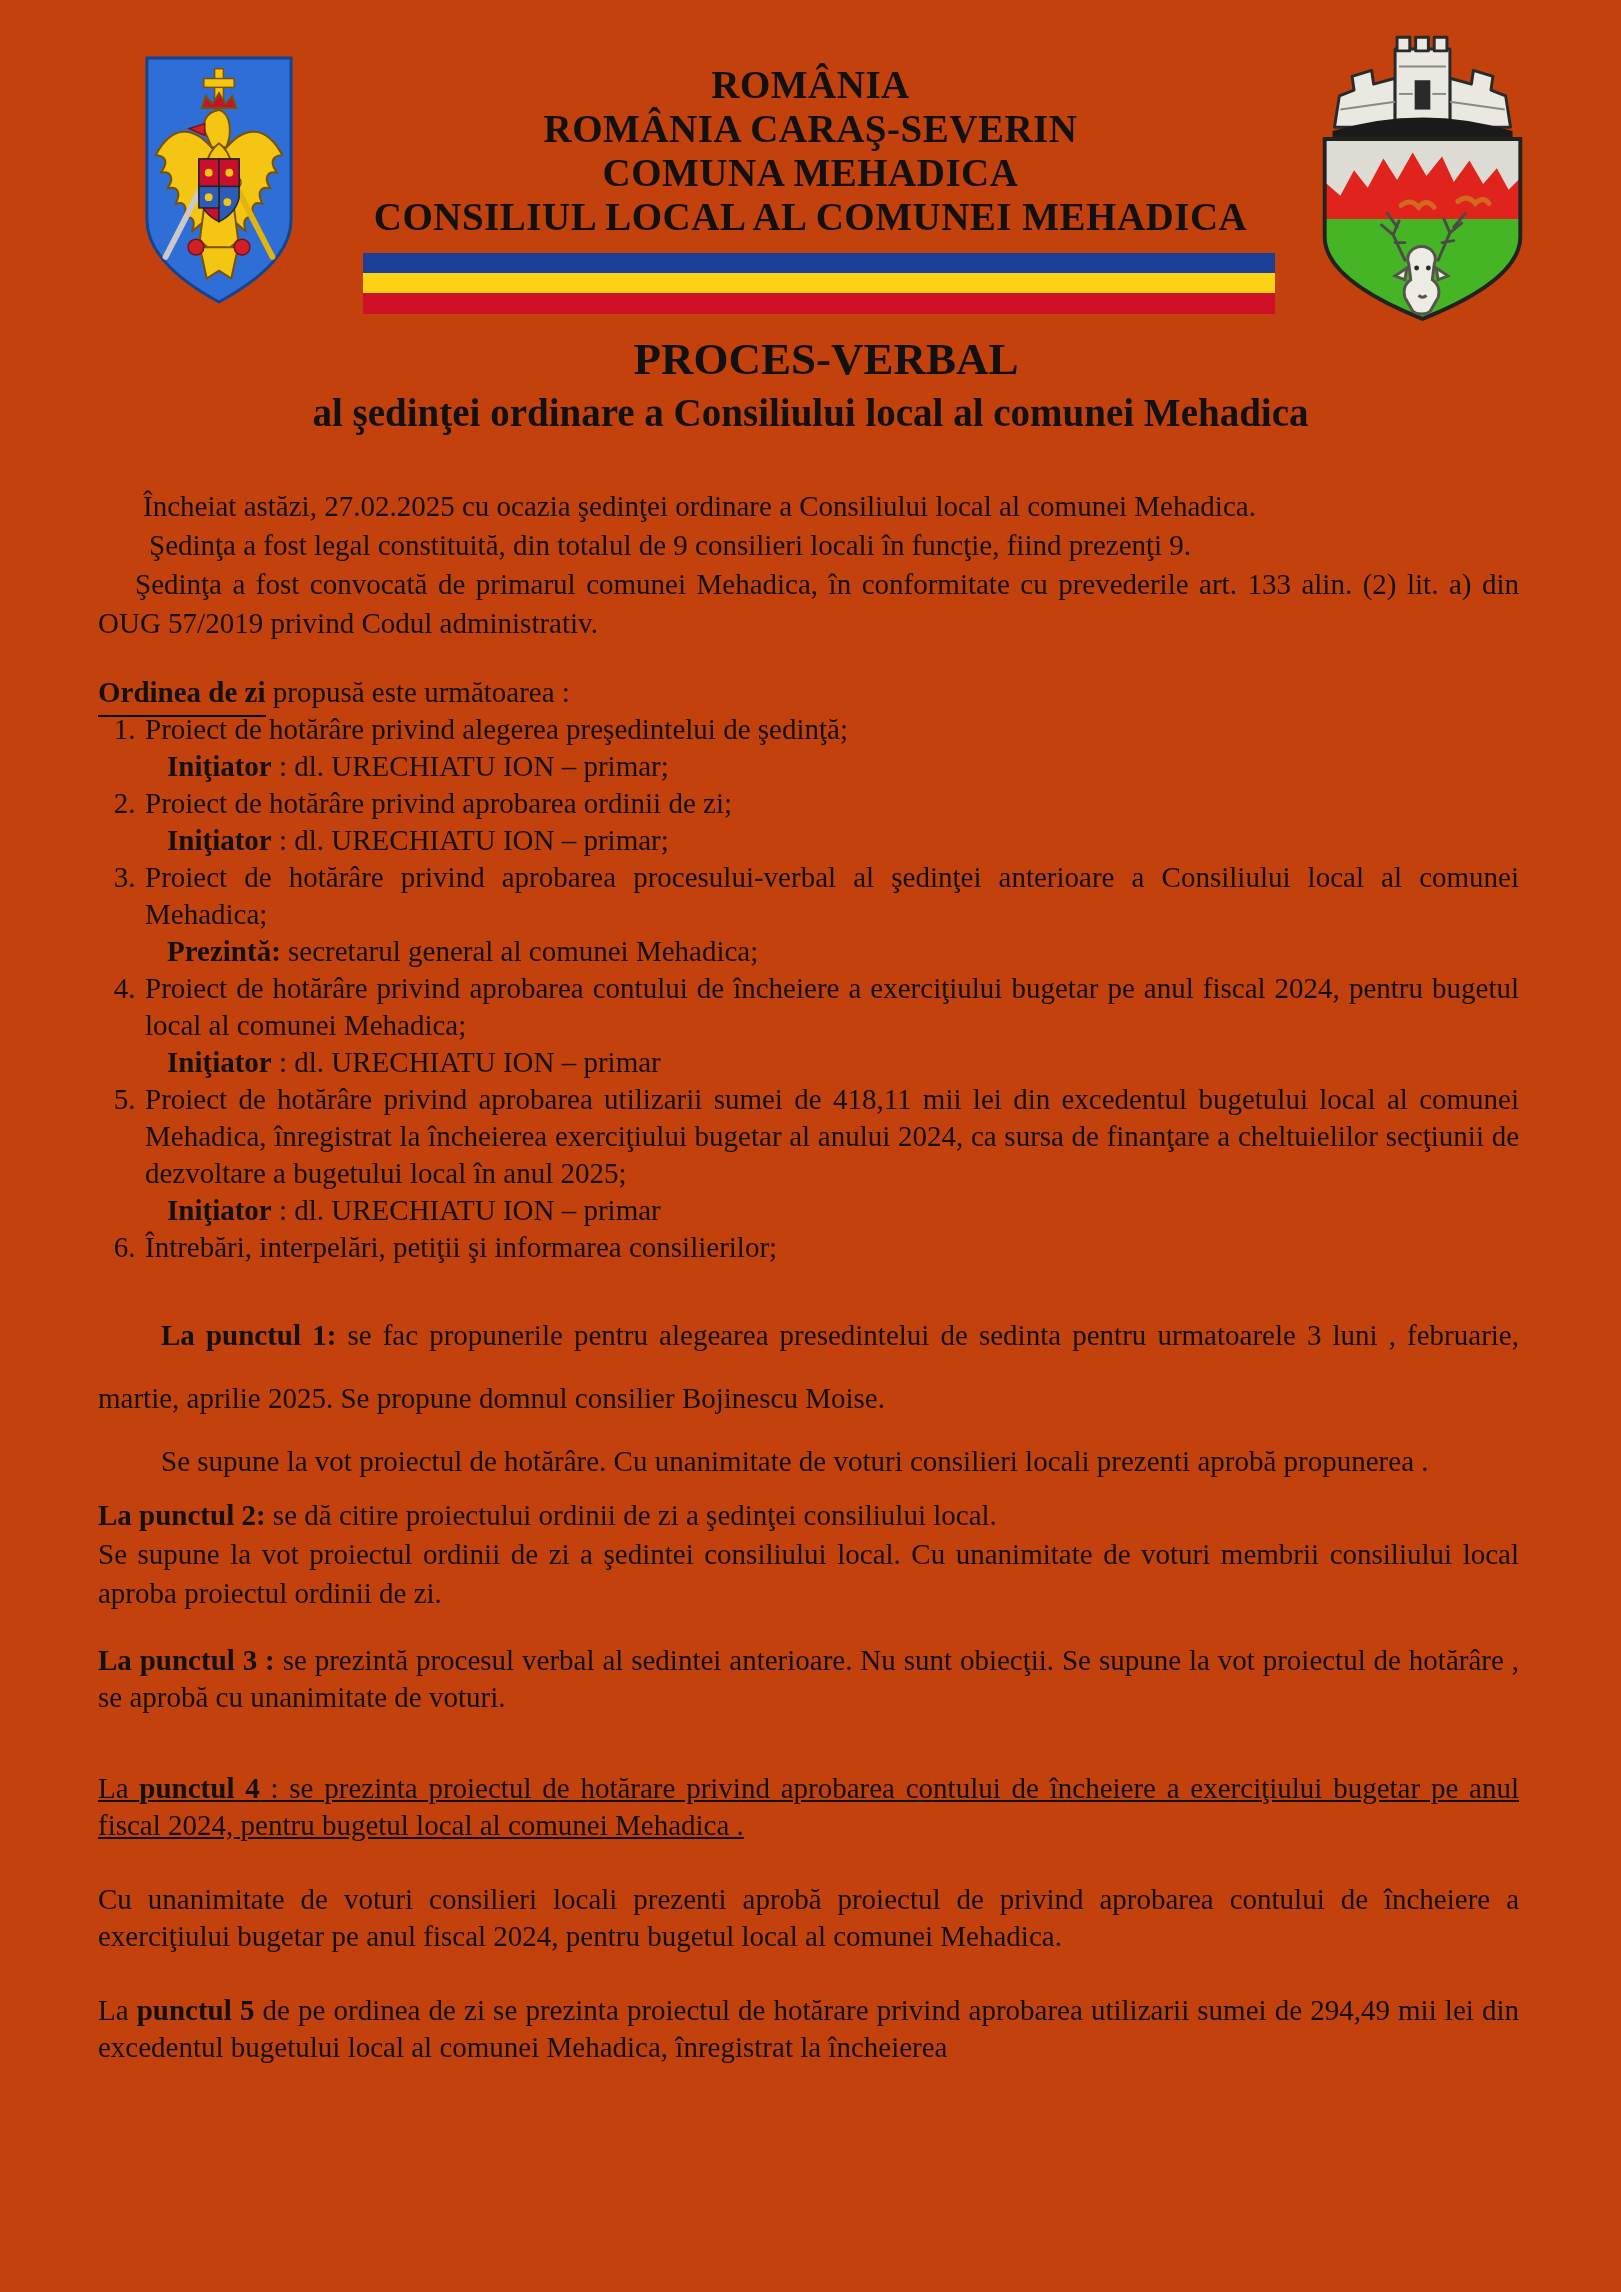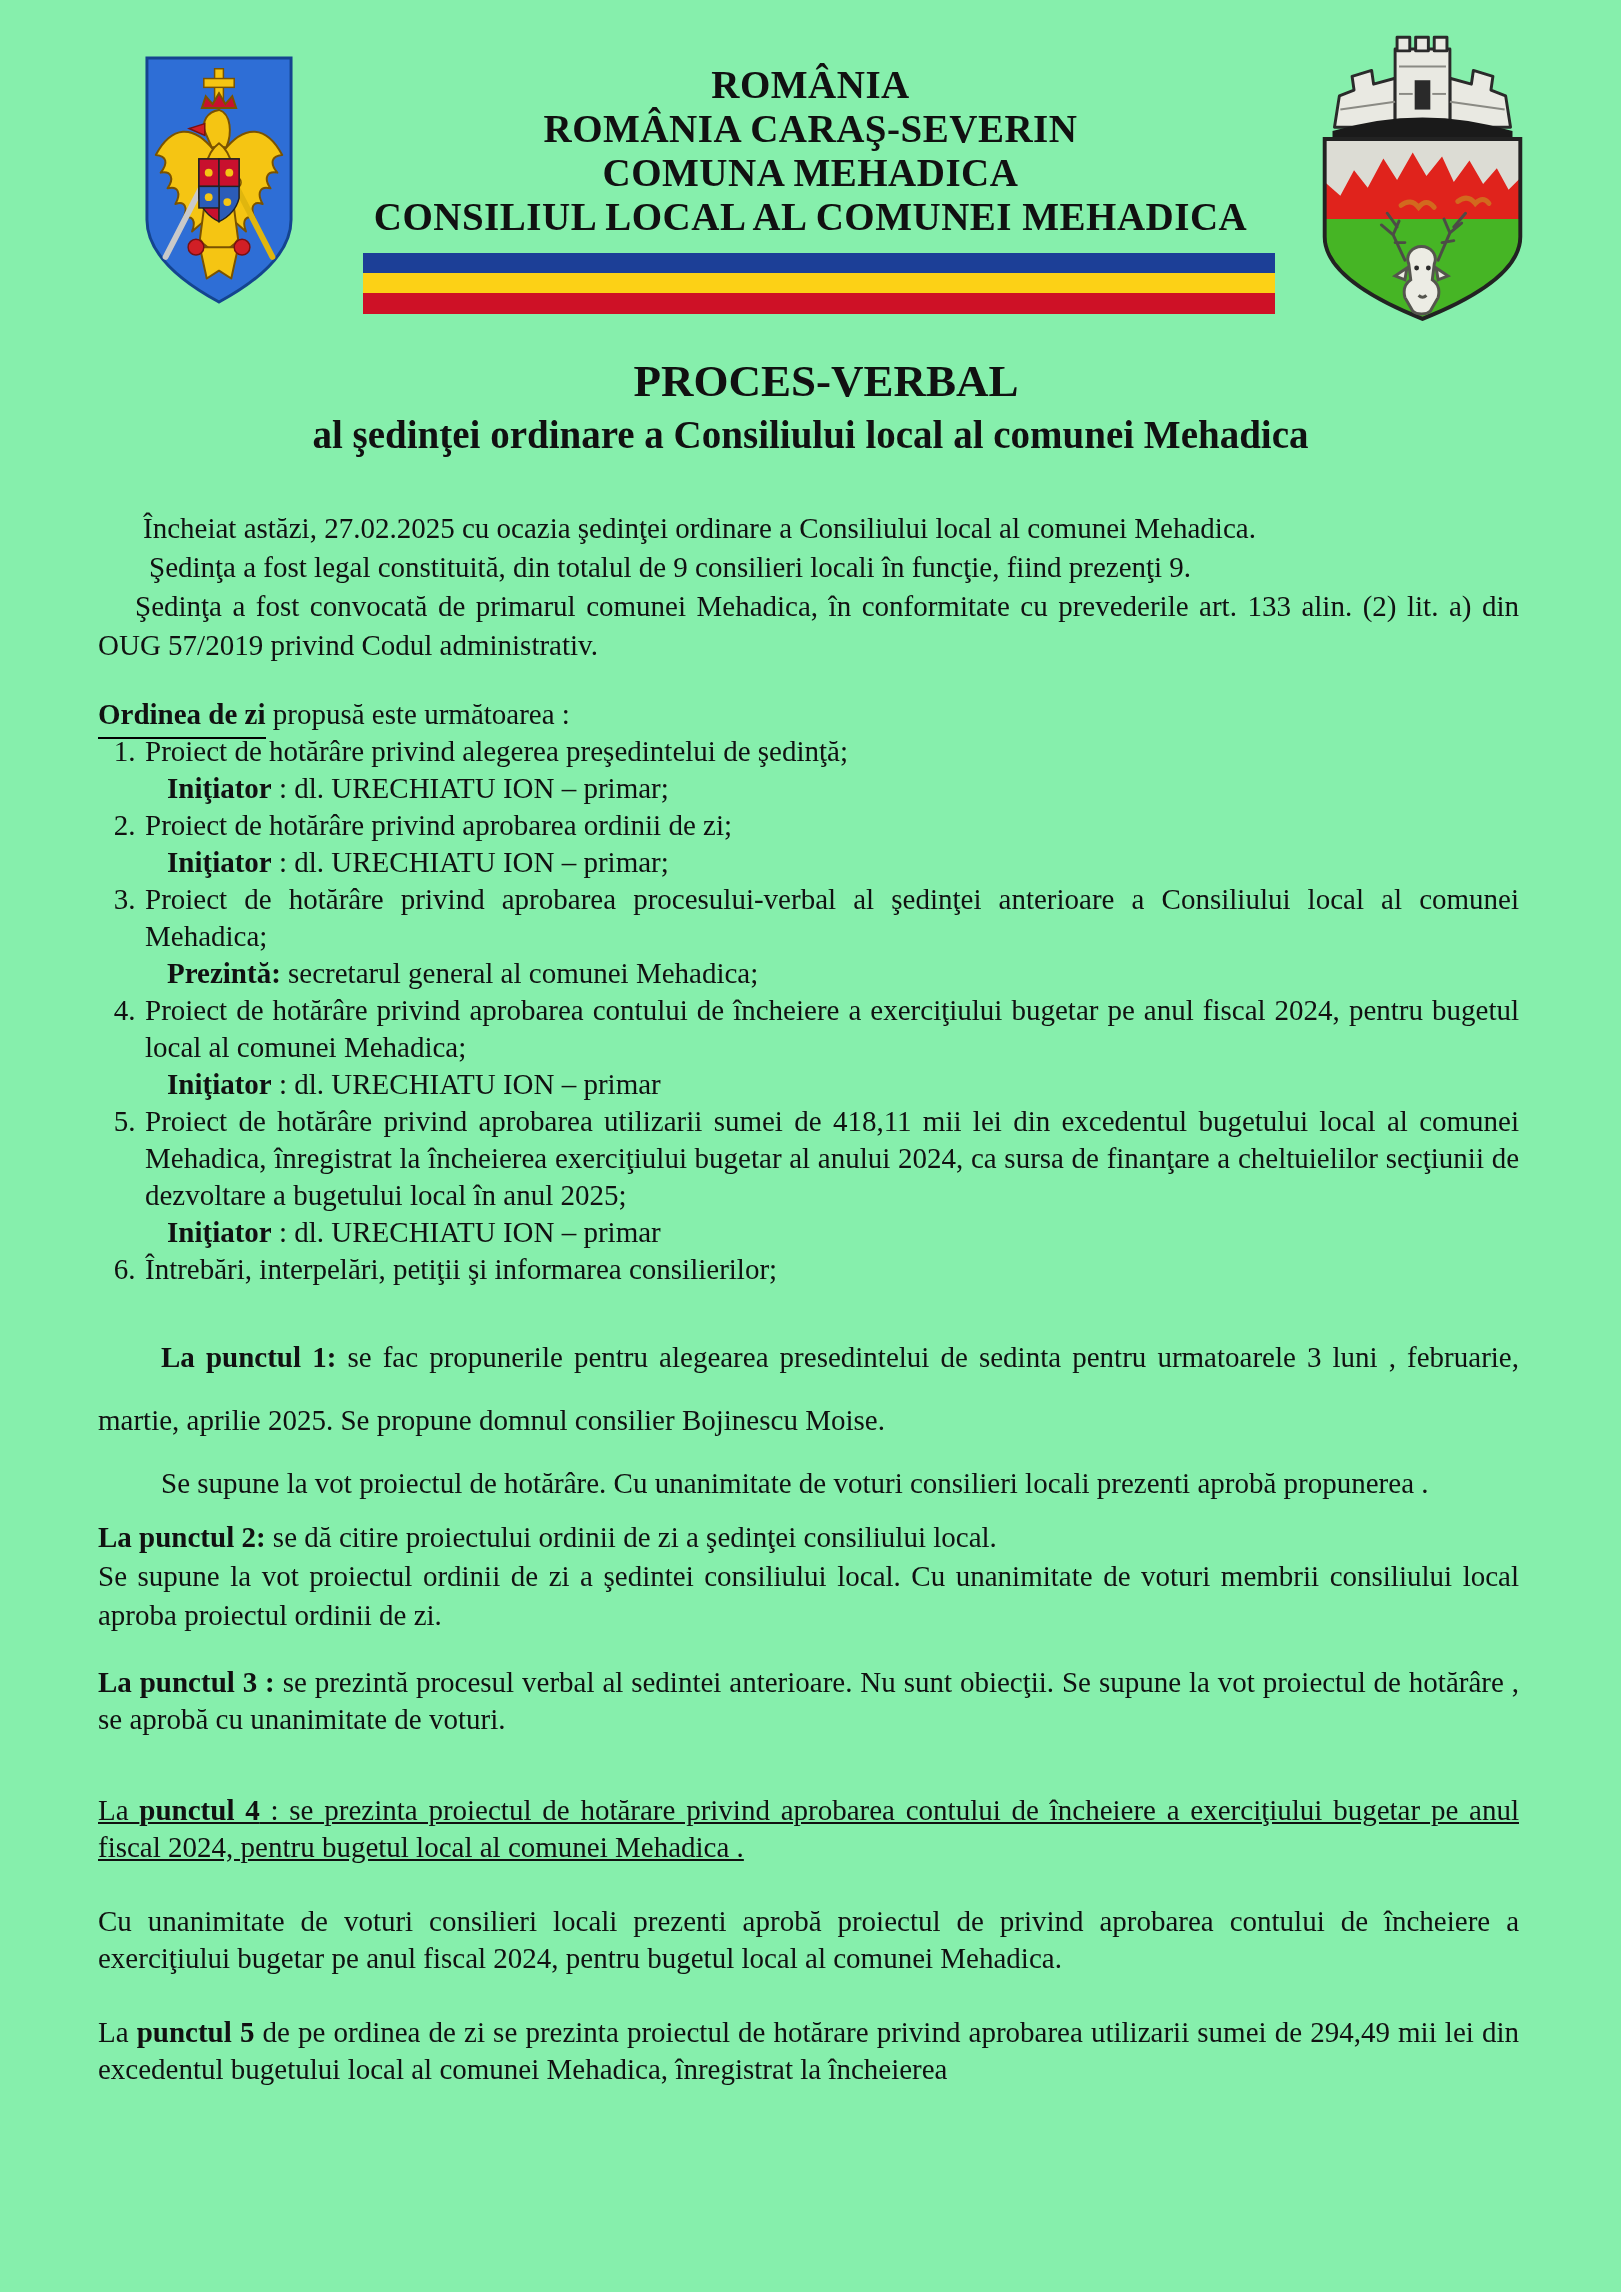--- a/index.html
+++ b/index.html
@@ -1,20 +1,20 @@
 <!DOCTYPE html>
 <html><head>
 <meta charset="utf-8">
 <style>
   html,body{margin:0;padding:0;background:#888;}
   .page{
     position:relative;
     width:1621px;height:2293px;
     margin:0 auto;
-    background:#86efac;
+    background:#c2410c;
     font-family:"Liberation Serif","DejaVu Serif",serif;
     color:#111;
     overflow:hidden;
   }
   
   .header-block{
     padding-top:63px;
     text-align:center;
     font-weight:bold;
     font-size:39px;
@@ -24,21 +24,21 @@
   .emblem{position:absolute;}
   .emblem-left{left:144px;top:55px;width:150px;height:251px;}
   .emblem-right{left:1311px;top:33px;width:223px;height:294px;}
   .flag-bar{
     margin:13.7px 0 0 363px;
     width:912px;height:61px;
     display:flex;flex-direction:column;
   }
   .flag-bar .stripe{flex:1;}
   
-  .title{margin-top:40px;text-align:center;font-weight:bold;font-size:45px;line-height:55px;padding-left:31px;}
+  .title{margin-top:18px;text-align:center;font-weight:bold;font-size:45px;line-height:55px;padding-left:31px;}
   .subtitle{text-align:center;font-weight:bold;font-size:39px;line-height:51px;}
   
   .content{padding:0 102px 0 98px;font-size:29px;}
   .intro{margin-top:49px;}
   .intro p{margin:0;line-height:39px;text-align:justify;}
   .ip0{text-indent:45px;}
   .ip1{text-indent:51px;}
   .ip2{text-indent:37px;}
   .agenda-heading{margin-top:31px;line-height:37px;font-weight:normal;font-size:29px;}
   .agenda-heading b .inner,

